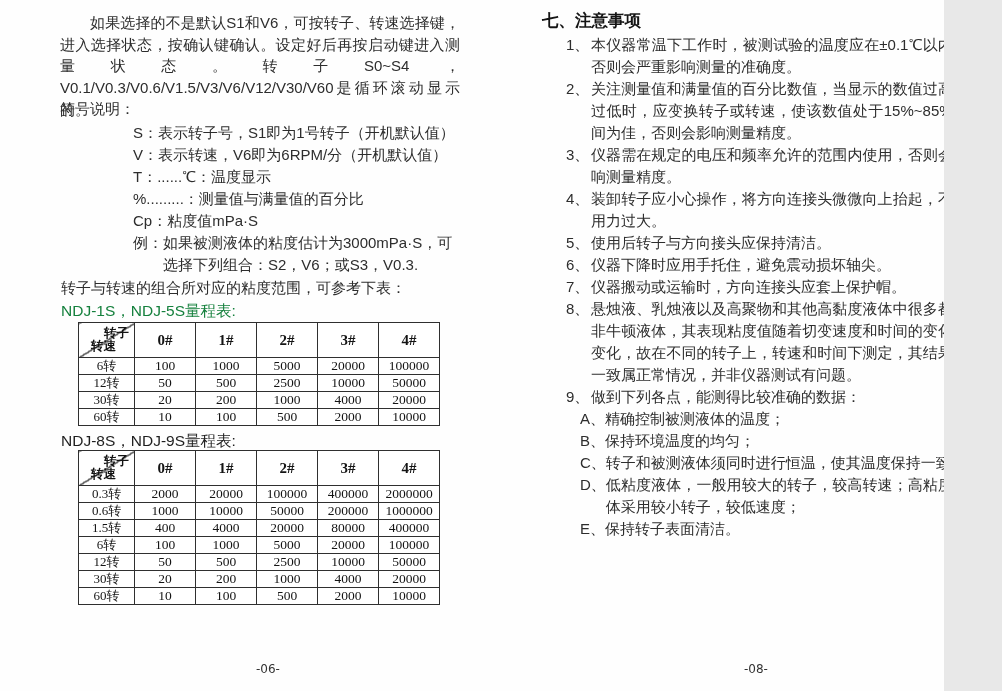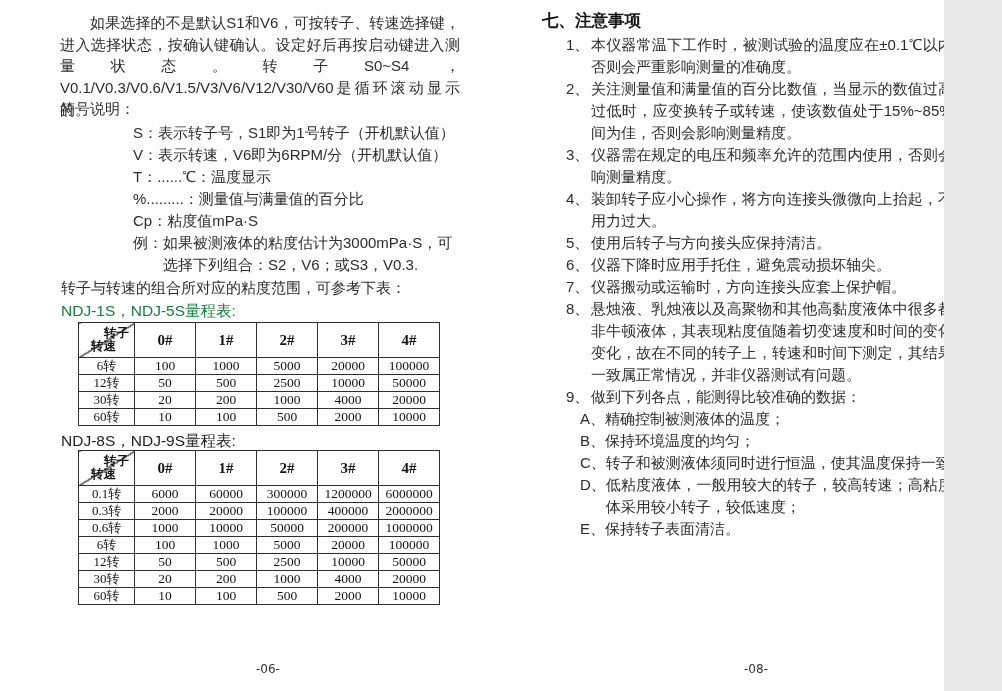--- a/index.html
+++ b/index.html
@@ -170,42 +170,42 @@
           </th>
           <th>0#</th>
           <th>1#</th>
           <th>2#</th>
           <th>3#</th>
           <th>4#</th>
         </tr>
       </thead>
       <tbody>
         <tr>
-          <td class="speed">0.1转</td>
-          <td>6000</td>
-          <td>60000</td>
-          <td>300000</td>
-          <td>1200000</td>
-          <td>6000000</td>
-        </tr>
-        <tr>
           <td class="speed">0.3转</td>
           <td>2000</td>
           <td>20000</td>
           <td>100000</td>
           <td>400000</td>
           <td>2000000</td>
         </tr>
         <tr>
           <td class="speed">0.6转</td>
           <td>1000</td>
           <td>10000</td>
           <td>50000</td>
           <td>200000</td>
           <td>1000000</td>
+        </tr>
+        <tr>
+          <td class="speed">1.5转</td>
+          <td>400</td>
+          <td>4000</td>
+          <td>20000</td>
+          <td>80000</td>
+          <td>400000</td>
         </tr>
         <tr>
           <td class="speed">6转</td>
           <td>100</td>
           <td>1000</td>
           <td>5000</td>
           <td>20000</td>
           <td>100000</td>
         </tr>
         <tr>

